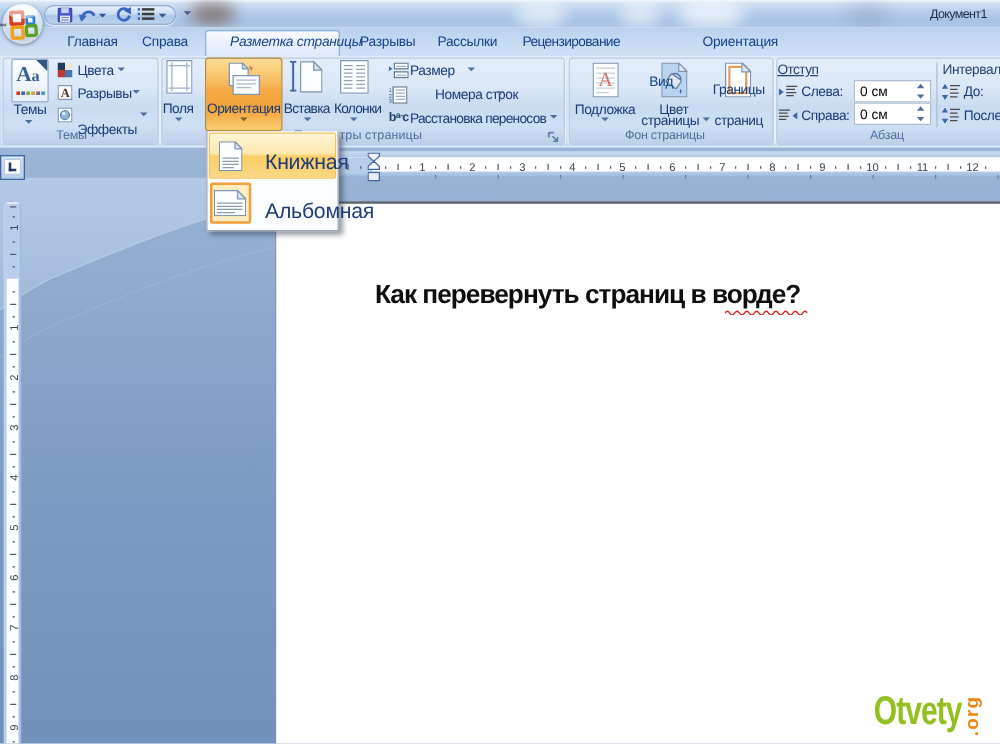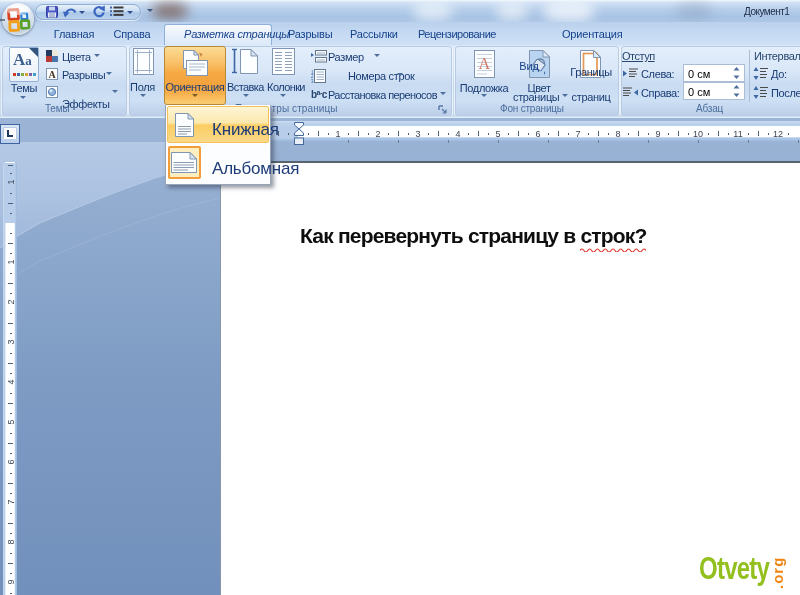--- a/index.html
+++ b/index.html
@@ -486,21 +486,21 @@
 <div class="tick" style="left:348px;top:140px;width:1px;height:3px;background:#6a7f99;"></div>
 <div class="tick" style="left:398px;top:140px;width:1px;height:3px;background:#6a7f99;"></div>
 <div class="tick" style="left:448px;top:140px;width:1px;height:3px;background:#6a7f99;"></div>
 <div class="tick" style="left:498px;top:140px;width:1px;height:3px;background:#6a7f99;"></div>
 <div class="tick" style="left:548px;top:140px;width:1px;height:3px;background:#6a7f99;"></div>
 <div class="tick" style="left:598px;top:140px;width:1px;height:3px;background:#6a7f99;"></div>
 <div class="tick" style="left:648px;top:140px;width:1px;height:3px;background:#6a7f99;"></div>
 <div class="tick" style="left:698px;top:140px;width:1px;height:3px;background:#6a7f99;"></div>
 <div class="tick" style="left:748px;top:140px;width:1px;height:3px;background:#6a7f99;"></div>
 <div class="tick" style="left:798px;top:140px;width:1px;height:3px;background:#6a7f99;"></div>
-<div id="heading">Как перевернуть страницу в строк?</div>
+<div id="heading">Как перевернуть страниц в ворде?</div>
 <svg class="abs" style="left:580px;top:247px;z-index:7;" width="66" height="5" viewBox="0 0 68 5">
   <path d="M0 3.5 q2 -3 4 0 t4 0 t4 0 t4 0 t4 0 t4 0 t4 0 t4 0 t4 0 t4 0 t4 0 t4 0 t4 0 t4 0 t4 0 t4 0 t4 0" fill="none" stroke="#dd2a1e" stroke-width="1.1"></path>
 </svg>
 <div class="abs" style="left:699px;top:550px;z-index:7;font-weight:bold;font-size:32px;color:#93c01e;letter-spacing:-1px;transform:scaleX(0.75);transform-origin:left top;">Otvety</div>
 <div class="abs" style="left:769px;top:589px;z-index:7;font-weight:bold;font-size:15px;color:#ef8413;transform:rotate(-90deg);transform-origin:0 0;letter-spacing:1px;white-space:nowrap;">.org</div>
 
 <div id="menu">
   <div id="mi1"></div>
   <div id="mi2box"></div>
   <div class="mitext" style="left:46px; top:15px;">Книжная</div>

